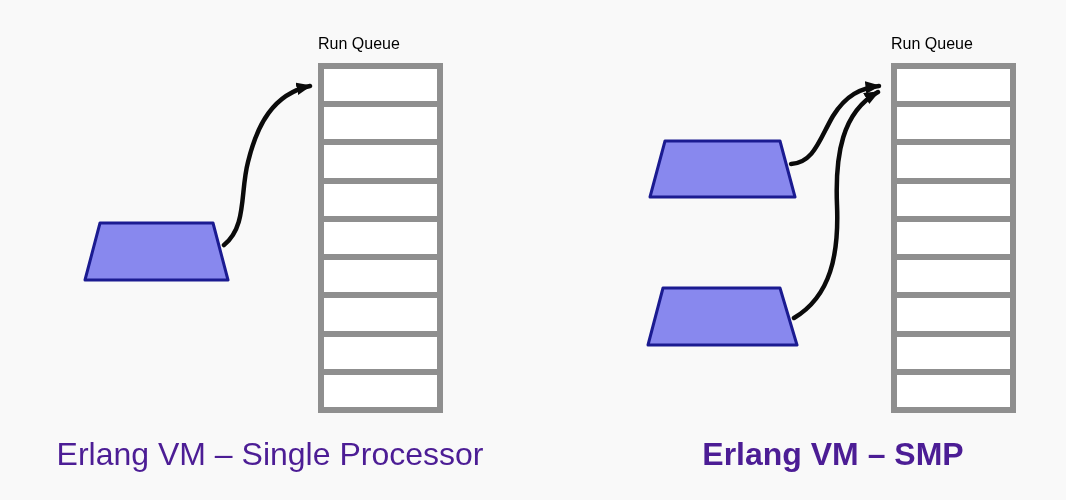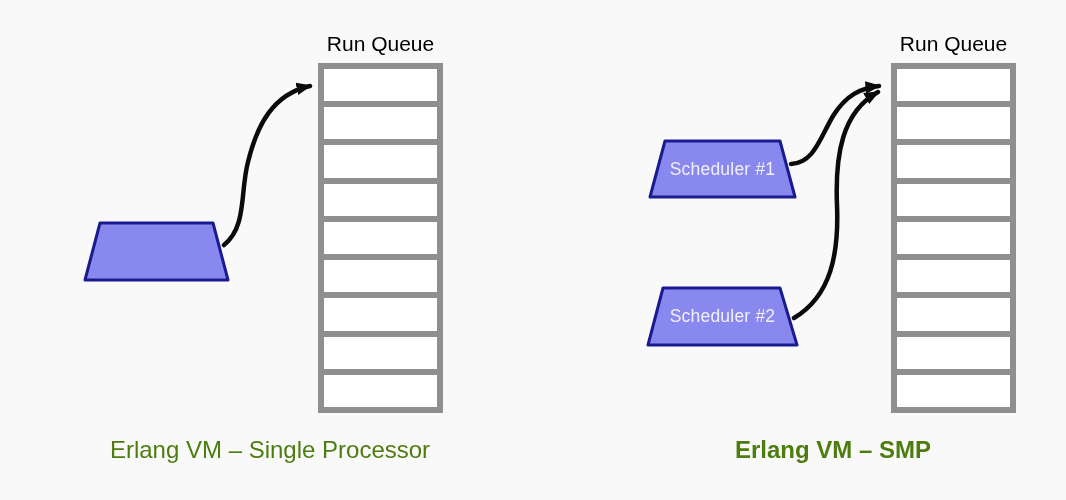--- a/index.html
+++ b/index.html
@@ -22,22 +22,22 @@
     width: 533px;
     height: 500px;
   }
   #panel-left  { left: 0; }
   #panel-right { left: 533px; }
 
   .rq-label {
     position: absolute;
     top: 32px;
     width: 125px;
-    text-align: center;
-    font-size: 21px;
+    text-align: left;
+    font-size: 16px;
     line-height: 23px;
     color: #000000;
   }
   .queue {
     position: absolute;
     top: 63px;
     width: 125px;
     height: 350px;
     box-sizing: border-box;
     background: #8f8f8f;
@@ -78,22 +78,22 @@
     justify-content: center;
     color: #f2effc;
     font-size: 17.5px;
     letter-spacing: 0.2px;
   }
   .caption {
     position: absolute;
     top: 436px;
     transform: translateX(-50%);
     white-space: nowrap;
-    font-size: 24px;
-    color: #4d7c0f;
+    font-size: 32px;
+    color: #4c1d95;
   }
 </style>
 </head>
 <body>
 
 <div class="canvas">
 
   <section class="panel" id="panel-left">
 
     <div class="rq-label" style="left:318px;">Run Queue</div>
@@ -145,20 +145,18 @@
         <marker id="ah-r" markerWidth="3.4" markerHeight="3" refX="3" refY="1.4" orient="auto">
           <path class="ah" d="M0,0 L3.4,1.4 L0,2.8 Z"></path>
         </marker>
       </defs>
       <path class="arrow" marker-end="url(#ah-r)" d="M 258 164 C 281 163, 287 138, 300 116 C 313 95, 328 88, 346 86"></path>
       <path class="arrow" marker-end="url(#ah-r)" d="M 261 318 C 298 296, 306 254, 304 205 C 302 155, 309 112, 345 92"></path>
       <polygon class="trap" points="132,141 247,141 262,197 117,197"></polygon>
       <polygon class="trap" points="130,288 247,288 264,345 115,345"></polygon>
     </svg>
 
-    <div class="sched-label" style="left:117px; top:141px; width:145px; height:56px;">Scheduler #1</div>
 
-    <div class="sched-label" style="left:115px; top:288px; width:149px; height:57px;">Scheduler #2</div>
 
     <div class="caption" style="left:300px;font-weight:bold;">Erlang VM – SMP</div>
   </section>
 
 </div>
 
 </body></html>

